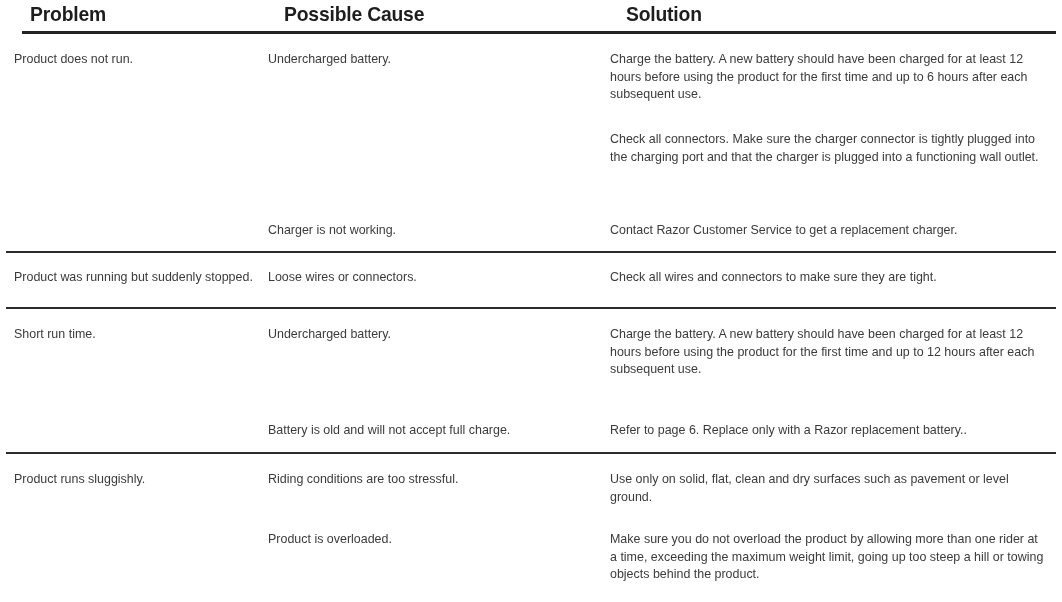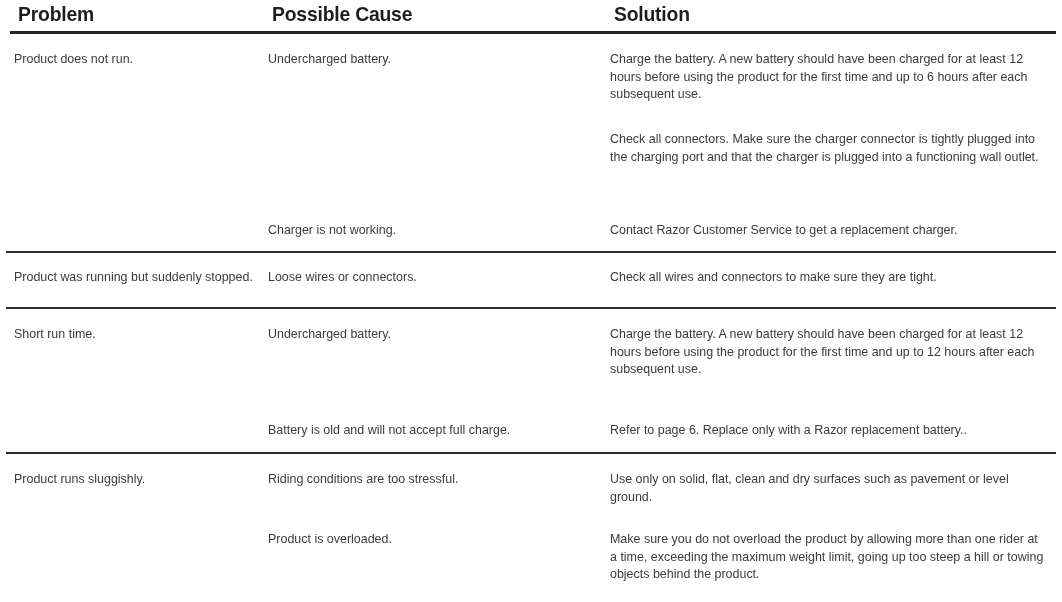--- a/index.html
+++ b/index.html
@@ -19,21 +19,21 @@
     position: relative;
     width: 1062px;
     height: 602px;
     box-sizing: border-box;
   }
 
   
   .head-row {
     position: absolute;
     top: 0;
-    left: 4px;
+    left: 16px;
     right: 0;
     height: 35px;
   }
   .head-cell {
     position: absolute;
     top: 2px;
     font-size: 21px;
     font-weight: bold;
     letter-spacing: -0.2px;
     color: #1d1d1d;

